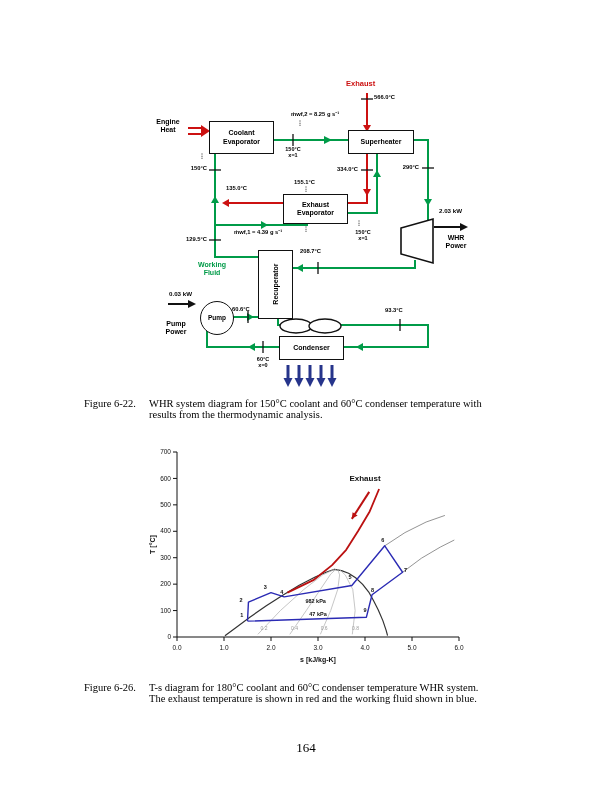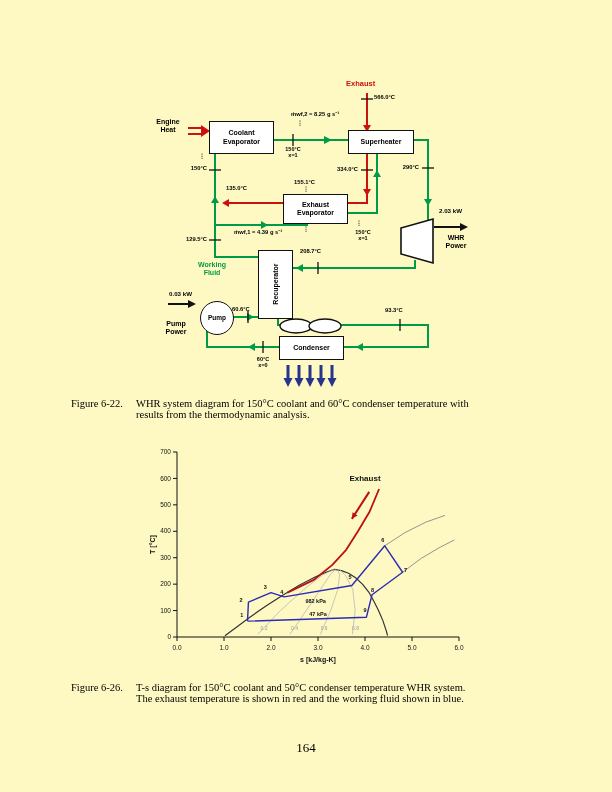--- a/index.html
+++ b/index.html
@@ -1,29 +1,29 @@
 <!DOCTYPE html>
 <html><head>
 <meta charset="utf-8">
 <style>
   html,body{margin:0;padding:0;background:#888;}
-  .page{position:relative;width:612px;height:792px;background:#fef9c3;overflow:hidden;
+  .page{position:relative;width:612px;height:792px;background:#ffffff;overflow:hidden;
         font-family:"Liberation Serif",serif;color:#000;}
   svg{position:absolute;left:0;top:0;}
   #diagram-svg{z-index:1;pointer-events:none;}
   #ts-chart{left:145px;top:448px;z-index:1;}
   #ts-chart text{font-family:"Liberation Sans",sans-serif;}
   .box{position:absolute;border:1.6px solid #111;background:#fff;display:flex;align-items:center;
        justify-content:center;text-align:center;font-family:"Liberation Sans",sans-serif;
        font-weight:bold;font-size:7px;line-height:1.15;white-space:pre-line;z-index:2;}
   .pump{border-radius:50%;font-size:6.5px;}
   .rot{transform:rotate(-90deg);white-space:nowrap;font-size:7px;}
   .lbl{position:absolute;font-family:"Liberation Sans",sans-serif;font-weight:bold;font-size:5.8px;
        line-height:1.15;white-space:pre-line;z-index:3;}
-  .caption{position:absolute;left:71px;width:460px;font-size:10.5px;display:flex;z-index:3;}
+  .caption{position:absolute;left:84px;width:460px;font-size:10.5px;display:flex;z-index:3;}
   .caption .cl{width:65px;flex:none;}
   .caption .ct{white-space:pre-line;width:395px;font-family:Liberation Serif, serif;}
   .pageno{position:absolute;left:0;top:740px;width:612px;text-align:center;font-size:13px;z-index:3;}
 </style>
 </head>
 <body>
 
 <div class="page">
 
   <svg id="diagram-svg" width="612" height="792" viewBox="0 0 612 792">
@@ -220,19 +220,19 @@
       <text x="179.10999999999999" y="181.6" text-anchor="middle" font-size="5" fill="#9a9a9a" font-weight="normal">0.6</text>
       <text x="210.6" y="181.6" text-anchor="middle" font-size="5" fill="#9a9a9a" font-weight="normal">0.8</text>
       <line x1="224.23" y1="43.90714285714287" x2="206.84" y2="70.86428571428571" stroke="#bb1111" stroke-width="2"></line>
       <polygon points="206.84,70.86428571428571 212.61349861656598,67.44862857040978 207.57157345483884,64.19609253470738" fill="#bb1111"></polygon>
       <text x="173" y="214" text-anchor="middle" font-size="7" font-weight="bold" fill="#111">s [kJ/kg-K]</text>
       <text x="10" y="96.5" text-anchor="middle" font-size="7" font-weight="bold" fill="#111" transform="rotate(-90 10 96.5)">T [°C]</text>
     </svg>
 
   <div class="caption" style="top:682px">
     <div class="cl">Figure 6-26.</div>
-    <div class="ct">T-s diagram for 150°C coolant and 50°C condenser temperature WHR system.
+    <div class="ct">T-s diagram for 180°C coolant and 60°C condenser temperature WHR system.
 The exhaust temperature is shown in red and the working fluid shown in blue.</div>
   </div>
 
   <div class="pageno">164</div>
 
 </div>
 
 </body></html>

